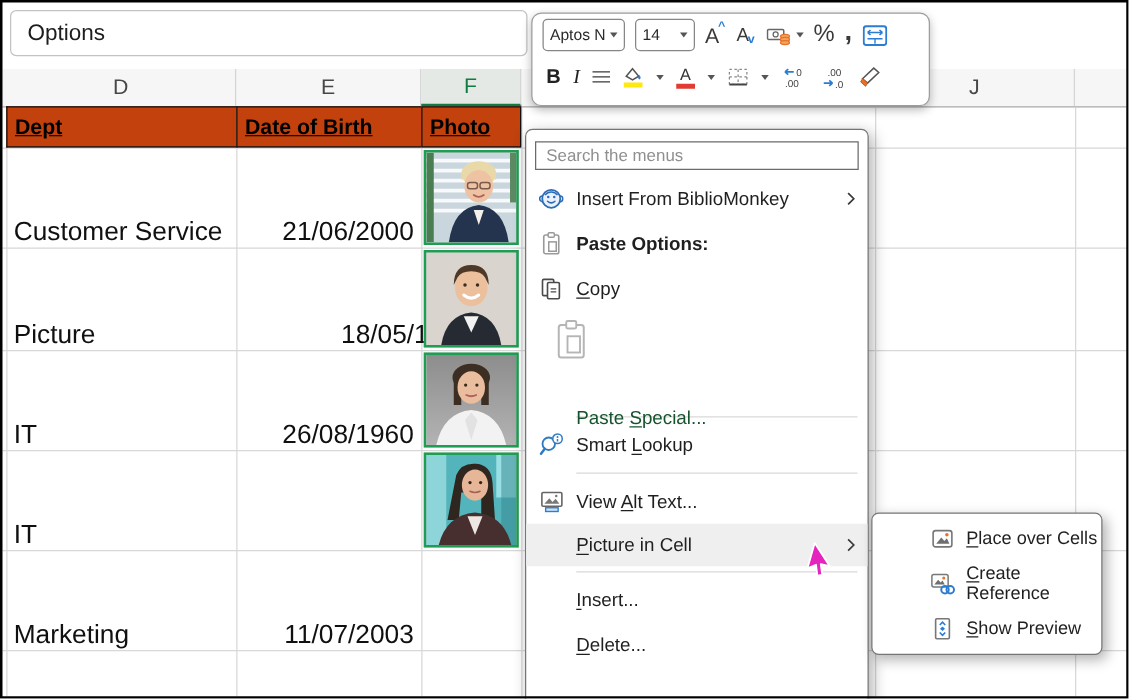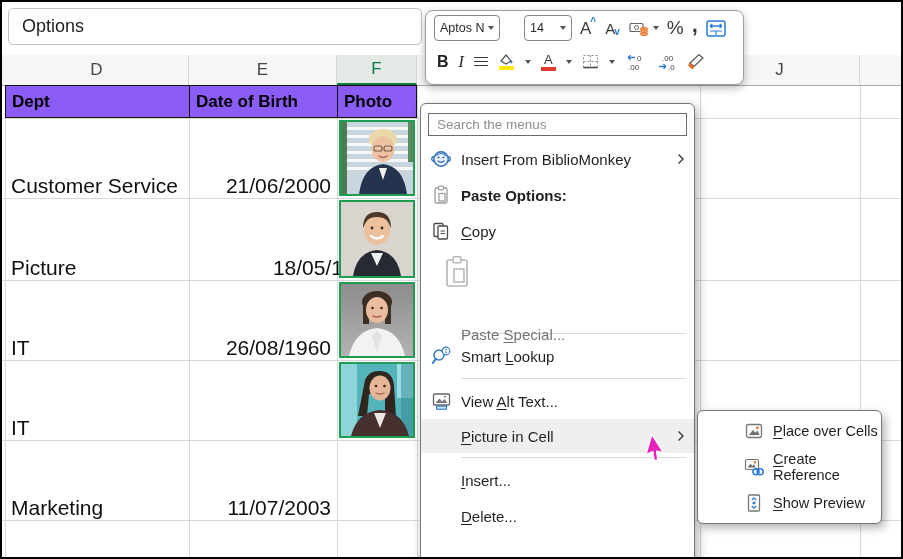--- a/index.html
+++ b/index.html
@@ -18,22 +18,22 @@
             border-bottom:1px solid #ababab;box-sizing:content-box;z-index:2;}
   .colcell{position:absolute;top:0;height:30px;display:flex;align-items:center;justify-content:center;
            font-size:17px;color:#474747;border-right:1px solid #d5d5d5;box-sizing:border-box;}
   .colcell.sel{background:#e4e9e6;color:#107C41;border-bottom:2px solid #107C41;font-weight:400;}
 
   
   .gl-v{position:absolute;width:1px;background:#d8d8d8;z-index:1;}
   .gl-h{position:absolute;height:1px;background:#d8d8d8;z-index:1;}
 
   .hdrrow{position:absolute;left:5px;top:85px;height:33px;display:flex;z-index:4;}
-  .hdrcell{background:#8b5cf6;border:1.5px solid #111;border-right:none;box-sizing:border-box;
-           display:flex;align-items:center;font-weight:700;font-size:17px;color:#000;padding-left:6px;}
+  .hdrcell{background:#c2410c;border:1.5px solid #111;border-right:none;box-sizing:border-box;
+           display:flex;align-items:center;font-weight:700;font-size:17px;color:#000;padding-left:6px;text-decoration:underline;}
   .hdrcell:last-child{border-right:1.5px solid #111;}
 
   .celltext{position:absolute;font-size:21px;color:#101010;display:flex;align-items:flex-end;z-index:3;}
   .dept{padding-bottom:7px;}
   .dob{justify-content:flex-end;padding-bottom:7px;}
 
   .photo{position:absolute;left:339px;width:76px;border:2px solid #1E9E53;box-sizing:border-box;
          z-index:4;overflow:hidden;background:#ccc;}
   .photo svg{display:block;}
 
@@ -65,21 +65,21 @@
            z-index:30;box-sizing:border-box;padding-top:9px;}
   .searchwrap{margin:0 7px 5px 7px;}
   .searchwrap input{width:100%;height:23px;border:1px solid #6b6b6b;box-sizing:border-box;
            font-size:13.5px;font-family:"Liberation Sans",sans-serif;padding:0 0 0 8px;color:#333;outline:none;}
   .searchwrap input::placeholder{color:#8f8f8f;}
   .mitem{display:flex;align-items:center;height:36px;cursor:default;}
   .mitem.hl{background:#efefef;}
   .mitem .ic{width:40px;display:flex;align-items:center;justify-content:center;flex:0 0 40px;}
   .mitem .lbl{font-size:15px;color:#1f1f1f;flex:1;}
   .mitem .lbl.bold{font-weight:700;}
-  .mitem .lbl.dis{color:#737373;margin-top:44px;}
+  .mitem .lbl.dis{color:#14532d;margin-top:44px;}
   .mitem .arr{width:26px;display:flex;justify-content:center;}
   .msep{height:1px;background:#d9d9d9;margin:4px 8px 4px 40px;}
   .pastebig{height:46px;display:flex;align-items:center;}
   .pastebig .ic{width:72px;display:flex;justify-content:center;}
   u{text-decoration:underline;text-underline-offset:2px;}
 
   
   .submenu{position:absolute;left:697px;top:410px;width:185px;height:114px;background:#fff;
            border:1px solid #767676;border-radius:6px;box-shadow:3px 4px 10px rgba(0,0,0,.3);
            z-index:40;box-sizing:border-box;padding-top:2px;}
@@ -205,21 +205,21 @@
       <path d="M33 49 L45 49 L39 64 Z" fill="#ece7e2"></path>
     </svg>
   </div>
 
   <div class="minitb">
     <div class="tbrow">
       <div class="combo" style="width:66px;">
         <span style="flex:1;overflow:hidden;white-space:nowrap;">Aptos Na</span>
         <span class="chev"></span>
       </div>
-      <div class="combo" style="width:48px;margin-left:16px;">
+      <div class="combo" style="width:48px;">
         <span style="flex:1;">14</span>
         <span class="chev"></span>
       </div>
       <div class="tbtn">
         <span class="glyphA">A</span>
           <span class="caret">^</span>
       </div>
       <div class="tbtn">
         <span class="glyphA" style="font-size:15px;">A</span>
           <span class="caret down">v</span>

